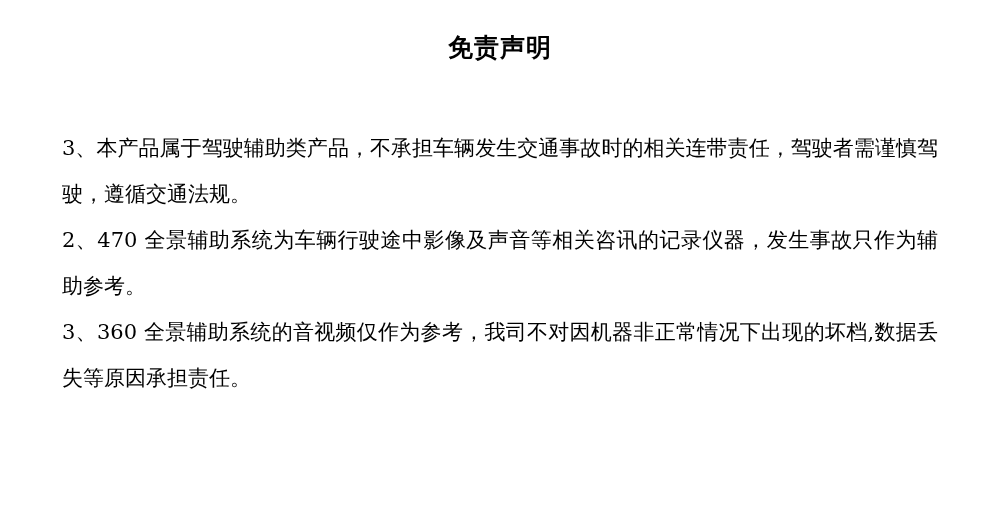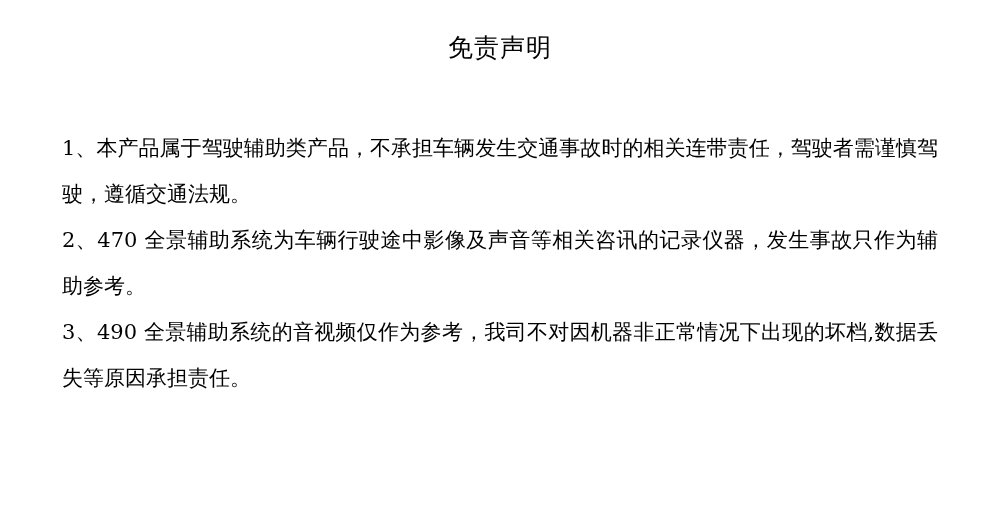--- a/index.html
+++ b/index.html
@@ -17,21 +17,21 @@
   .page {
     position: relative;
     width: 1000px;
     height: 510px;
     box-sizing: border-box;
     padding: 0;
   }
   .doc-title {
     text-align: center;
     font-size: 25px;
-    font-weight: normal;
+    font-weight: bold;
     letter-spacing: 1px;
     margin: 30px 0 0 0;
     line-height: 1.4;
     font-family: "DejaVu Serif", "Liberation Serif", serif;
   }
   .body-block {
     margin: 60px 62px 0 62px;
   }
   .para {
     font-size: 21px;
@@ -45,17 +45,17 @@
     margin-top: 0;
   }
 </style>
 </head>
 <body>
 
 <div class="page">
   <h1 class="doc-title">免责声明</h1>
 
   <div class="body-block">
-    <p class="para">1、本产品属于驾驶辅助类产品，不承担车辆发生交通事故时的相关连带责任，驾驶者需谨慎驾驶，遵循交通法规。</p>
+    <p class="para">3、本产品属于驾驶辅助类产品，不承担车辆发生交通事故时的相关连带责任，驾驶者需谨慎驾驶，遵循交通法规。</p>
     <p class="para">2、470 全景辅助系统为车辆行驶途中影像及声音等相关咨讯的记录仪器，发生事故只作为辅助参考。</p>
-    <p class="para">3、490 全景辅助系统的音视频仅作为参考，我司不对因机器非正常情况下出现的坏档,数据丢失等原因承担责任。</p>
+    <p class="para">3、360 全景辅助系统的音视频仅作为参考，我司不对因机器非正常情况下出现的坏档,数据丢失等原因承担责任。</p>
   </div>
 </div>
 
 </body></html>

